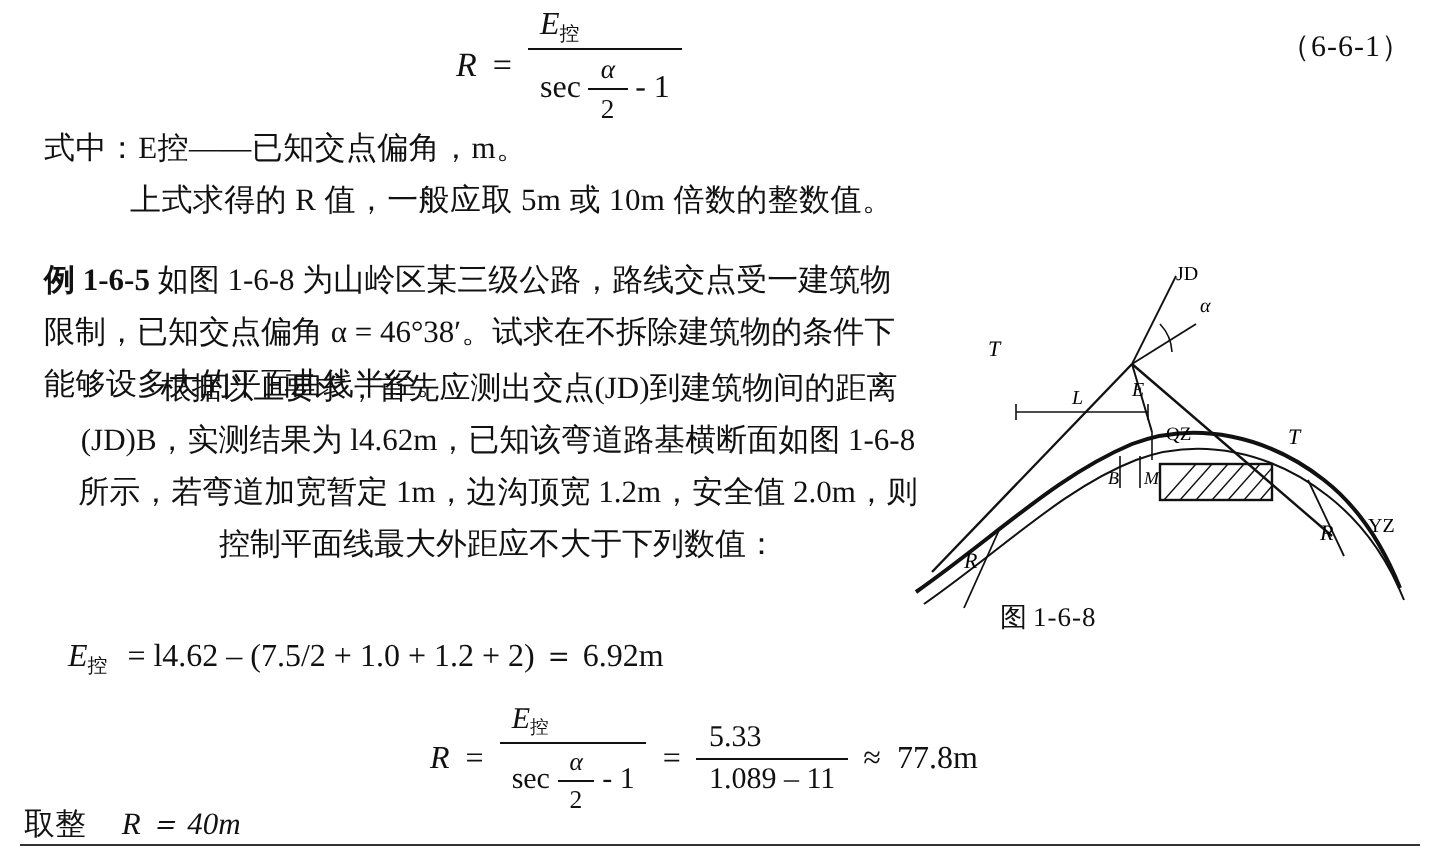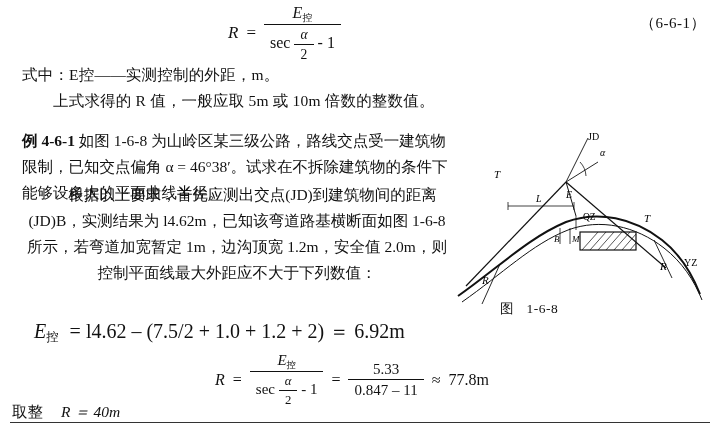--- a/index.html
+++ b/index.html
@@ -18,21 +18,20 @@
   .page {
     position: relative;
     width: 720px;
     height: 425px;
   }
 
   
   .frac {
     display: inline-block;
     vertical-align: middle;
-    text-align: center;
     line-height: 1.15;
   }
   .frac .num {
     display: block;
     padding: 0 6px 1px 6px;
     border-bottom: 1.4px solid #111;
   }
   .frac .den {
     display: block;
     padding: 2px 6px 0 6px;
@@ -68,21 +67,21 @@
     letter-spacing: 0.5px;
   }
 
   
   .para {
     position: absolute;
     font-size: 15.5px;
     line-height: 25px;
     letter-spacing: 0.2px;
   }
-  .indent { text-indent: 2em; }
+  .indent { text-indent: 2em; margin-left: 12px; }
   .bold { font-weight: bold; }
 
   #line-shizhong { left: 22px; top: 62px; width: 420px; }
   #line-shangshi { left: 22px; top: 88px; width: 470px; }
 
   #example-block {
     position: absolute;
     left: 22px;
     top: 128px;
     width: 430px;
@@ -97,21 +96,21 @@
     font-size: 15.5px;
     line-height: 26px;
     text-align: center;
   }
 
   
   #eq2 {
     position: absolute;
     left: 34px;
     top: 318px;
-    font-size: 20px;
+    font-size: 16px;
     text-align: right;
   }
 
   
   #eq3 {
     position: absolute;
     left: 215px;
     top: 352px;
     font-size: 16px;
   }
@@ -141,21 +140,21 @@
     height: 190px;
   }
   #figure svg { display: block; }
   #fig-caption {
     position: absolute;
     left: 500px;
     top: 300px;
     font-size: 13.5px;
     letter-spacing: 3px;
   }
-  #fig-caption .capnum { letter-spacing: 0.5px; margin-left: 10px; }
+  #fig-caption .capnum { letter-spacing: 0.5px; margin-left: 0; }
 </style>
 </head>
 <body>
 
 <div class="page">
 
   <div id="eq1">
     <span class="eqline">
       <span class="ital">R</span>
       <span>=</span>
@@ -169,26 +168,26 @@
             <span class="num ital">α</span>
             <span class="den">2</span>
           </span>
           <span>- 1</span>
         </span>
       </span>
     </span>
   </div>
   <div id="eq1-tag">（6-6-1）</div>
 
-  <div class="para" id="line-shizhong">式中：E控——实测控制的外距，m。</div>
+  <div class="para" id="line-shizhong">式中：E控——已知交点偏角，m。</div>
 
   <div class="para indent" id="line-shangshi">上式求得的 R 值，一般应取 5m 或 10m 倍数的整数值。</div>
 
   <div id="example-block">
-    <span class="bold">例 4-6-1</span>
+    <span class="bold">例 1-6-5</span>
     <span>如图 1-6-8 为山岭区某三级公路，路线交点受一建筑物限制，已知交点偏角 α = 46°38′。试求在不拆除建筑物的条件下能够设多大的平面曲线半径。</span>
   </div>
 
   <div id="reason-block" class="indent">根据以上要求，首先应测出交点(JD)到建筑物间的距离(JD)B，实测结果为 l4.62m，已知该弯道路基横断面如图 1-6-8 所示，若弯道加宽暂定 1m，边沟顶宽 1.2m，安全值 2.0m，则控制平面线最大外距应不大于下列数值：</div>
 
   <div id="eq2">
     <span class="ital">E</span><span class="sub">控</span>
     <span style="margin-left:6px">= l4.62 – (7.5/2 + 1.0 + 1.2 + 2) ＝ 6.92m</span>
   </div>
 
@@ -205,21 +204,21 @@
           <span class="frac" style="font-size:0.85em">
             <span class="num ital">α</span>
             <span class="den">2</span>
           </span>
           <span>- 1</span>
         </span>
       </span>
       <span>=</span>
       <span class="frac">
         <span class="num">5.33</span>
-        <span class="den">0.847 – 11</span>
+        <span class="den">1.089 – 11</span>
       </span>
       <span>≈</span>
       <span>77.8m</span>
     </span>
   </div>
 
   <div id="final">
     <span>取整</span>
     <span class="ital" style="margin-left:14px">R ＝ 40m</span>
   </div>

